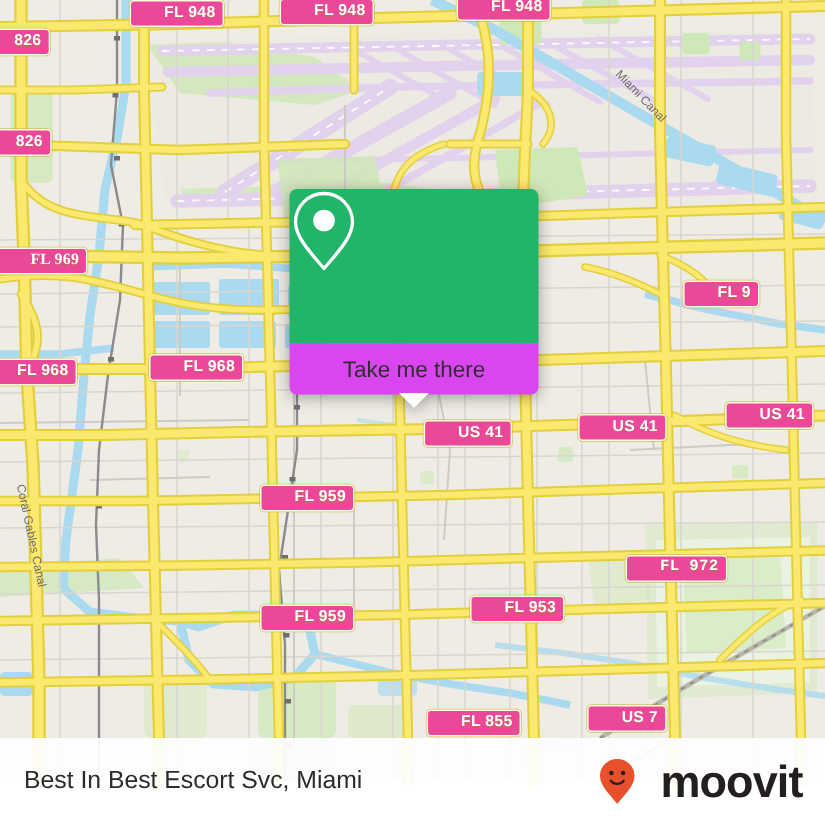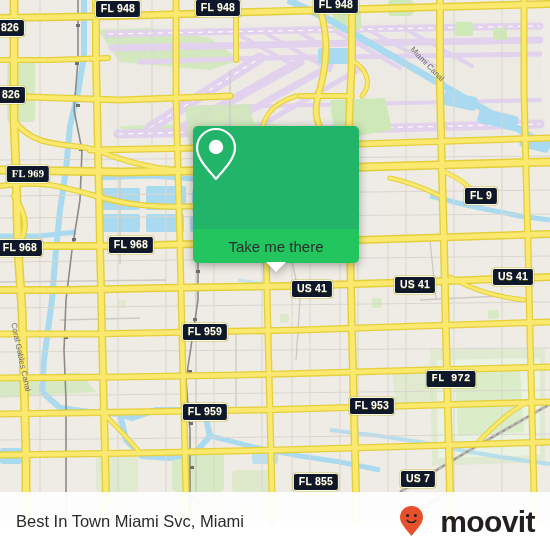--- a/index.html
+++ b/index.html
@@ -16,29 +16,29 @@
     position: absolute; left: 0; top: 0;
     width: 550px; height: 492px;
     background: #f2efe9;
     overflow: hidden;
   }
   .map svg { position: absolute; left: 0; top: 0; }
 
   
   .shield {
     position: absolute;
-    background: #0f172a;
+    background: #ec4899;
     border: 1.6px solid #fbfbe0;
     border-radius: 3px;
     color: #ffffff;
     font-size: 10.5px;
     font-weight: bold;
     letter-spacing: .2px;
     line-height: 13px;
-    padding: 1px 5px 2px 5px;
+    padding: 1px 5px 2px 22px;
     white-space: nowrap;
     text-shadow: 0 1px 0 rgba(150,140,0,.45);
     box-shadow: 0 0 0 .5px rgba(190,175,30,.65);
     transform: translate(-50%, -50%);
   }
 
   .wlabel {
     position: absolute;
     color: #6b6b6b;
     font-size: 8px;
@@ -68,21 +68,21 @@
     position: absolute; left: 0; top: 0;
     width: 166px; height: 103px;
     background: #22b56a;
     border-radius: 5px 5px 0 0;
     display: flex; align-items: center; justify-content: center;
   }
   .pin-icon { width: 46px; height: 56px; display: block; }
   .callout-white {
     position: absolute; left: 0; top: 103px;
     width: 166px; height: 34px;
-    background: #22c55e;
+    background: #d946ef;
     border-radius: 0 0 5px 5px;
     display: flex; align-items: center; justify-content: center;
   }
   .callout-label {
     font-size: 15px;
     color: #2e2e2e;
   }
   .callout-tail {
     position: absolute;
     left: 73px; top: 136px;
@@ -382,21 +382,21 @@
         <div class="shield" style="left: 28px; top: 174px; font-family: Liberation Serif, serif;">FL 969</div>
         <div class="shield" style="left: 481px; top: 196px;">FL 9</div>
         <div class="shield" style="left: 20px; top: 248px;">FL 968</div>
         <div class="shield" style="left: 131px; top: 245px;">FL 968</div>
         <div class="shield" style="left: 312px; top: 289px;">US 41</div>
         <div class="shield" style="left: 415px; top: 285px;">US 41</div>
         <div class="shield" style="left: 513px; top: 277px;">US 41</div>
         <div class="shield" style="left: 205px; top: 332px;">FL 959</div>
         <div class="shield" style="left: 451px; top: 379px; font-family: Liberation Mono, monospace;">FL 972</div>
         <div class="shield" style="left: 205px; top: 412px;">FL 959</div>
-        <div class="shield" style="left: 345px; top: 406px; margin-left: 27px;">FL 953</div>
+        <div class="shield" style="left: 345px; top: 406px;">FL 953</div>
         <div class="shield" style="left: 316px; top: 482px;">FL 855</div>
         <div class="shield" style="left: 418px; top: 479px;">US 7</div>
       </div>
 
     <div class="callout">
       <div class="callout-green">
         <svg class="pin-icon" viewBox="0 0 46 56">
           <path d="M23 3 C 12.5 3, 4 11.5, 4 22 C 4 32, 14 42.5, 23 53 C 32 42.5, 42 32, 42 22 C 42 11.5, 33.5 3, 23 3 Z" fill="none" stroke="#ffffff" stroke-width="2.2" stroke-linejoin="round"></path>
           <circle cx="23" cy="21" r="7.2" fill="#ffffff"></circle>
         </svg>
@@ -406,21 +406,21 @@
       </div>
       <div class="callout-tail"></div>
     </div>
 
   </div>
 
   <div class="footer">
     <svg class="footer-watermark" width="550" height="550" viewBox="0 0 550 492">
       <use href="#mapart"></use>
     </svg>
-    <div class="footer-title">Best In Town Miami Svc, Miami</div>
+    <div class="footer-title">Best In Best Escort Svc, Miami</div>
     <div class="brand">
       <svg class="brand-pin" viewBox="0 0 25 32">
         <path d="M12.5 1 C 6 1, 1 6, 1 12.3 C 1 19, 8 25, 12.5 31 C 17 25, 24 19, 24 12.3 C 24 6, 19 1, 12.5 1 Z" fill="#e8502b"></path>
         <circle cx="8.6" cy="10.4" r="1.5" fill="#231f20"></circle>
         <circle cx="16.4" cy="10.4" r="1.5" fill="#231f20"></circle>
         <path d="M8.2 15.4 C 10 18.3, 15 18.3, 16.8 15.4" fill="none" stroke="#231f20" stroke-width="1.5" stroke-linecap="round"></path>
       </svg>
       <span class="brand-word">moovit</span>
     </div>
   </div>

